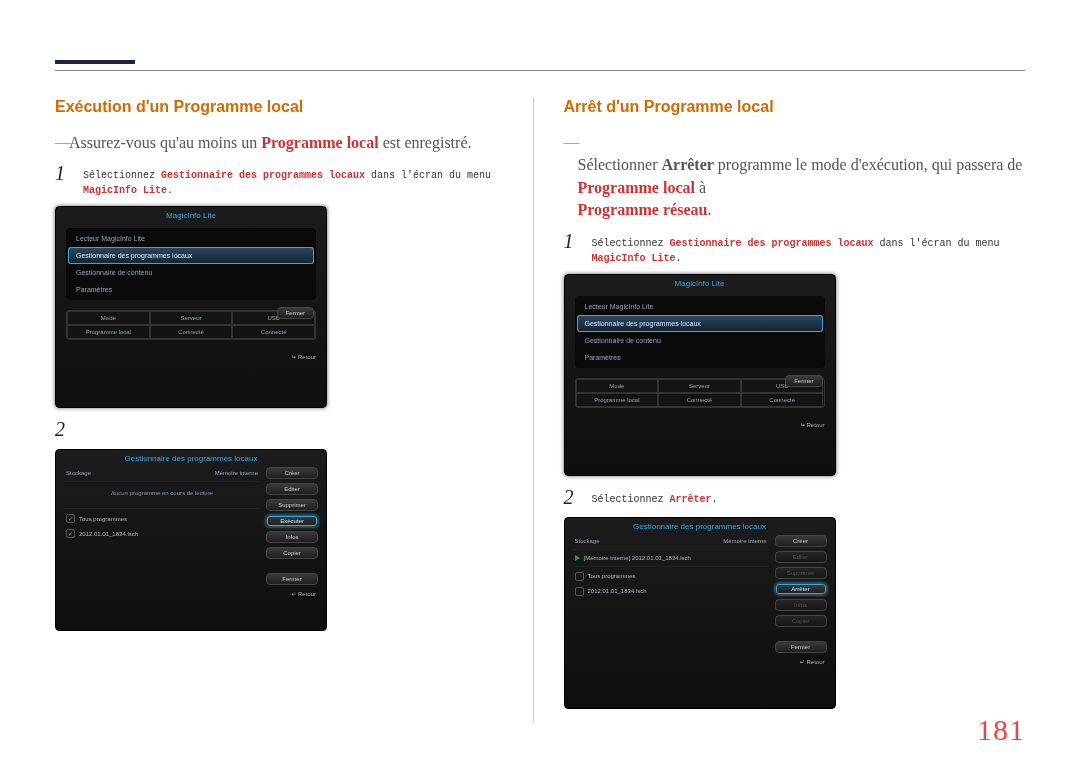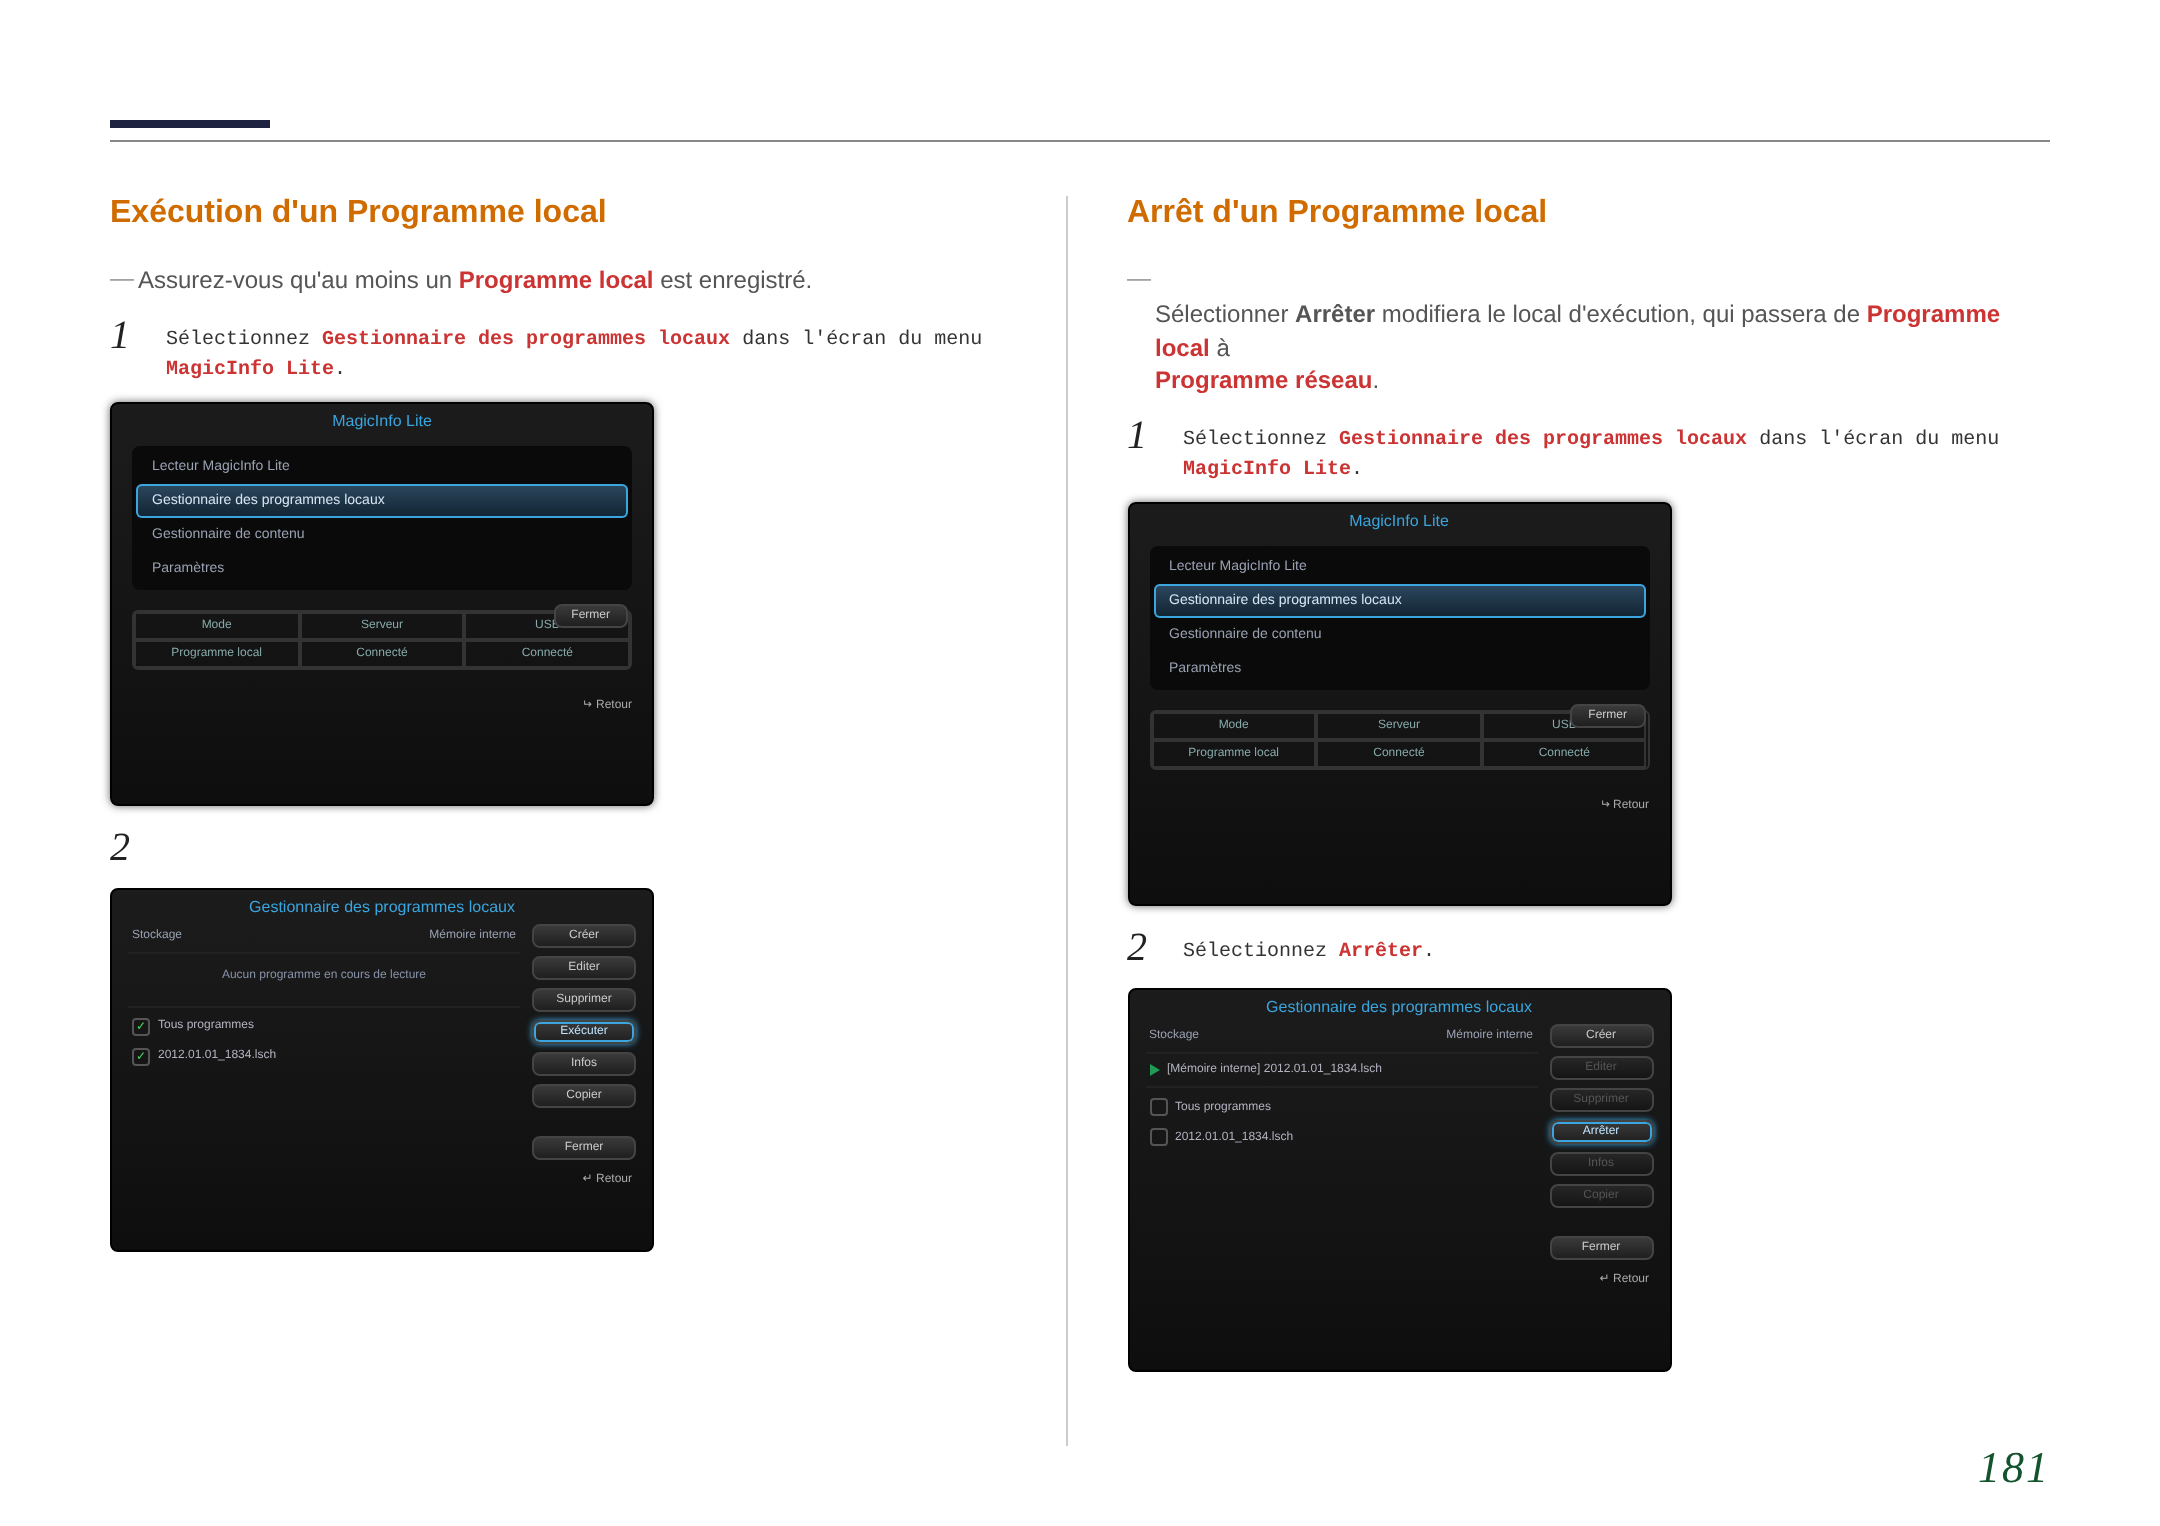--- a/index.html
+++ b/index.html
@@ -49,26 +49,27 @@
     border-left: 1px solid #ccc;
     padding-left: 30px;
   }
   h2.section {
     margin: 0 0 10px 0;
     font-size: 16px;
     font-weight: bold;
     color: #d06b00;
   }
   .dash-note {
-    font-size: 12px;
+    font-size: 16px;
     color: #555;
     margin: 16px 0 8px 0;
     padding-left: 14px;
     position: relative;
     line-height: 1.4;
+    font-family: Liberation Serif, serif;
   }
   .dash-note::before {
     content: "―";
     position: absolute;
     left: 0;
     top: -1px;
     color: #999;
   }
   .bold-red { color: #c33; font-weight: bold; }
   .bold { font-weight: bold; }
@@ -256,25 +257,24 @@
     text-align: right;
     font-size: 6px;
     color: #aaa;
     padding: 3px 10px 6px;
   }
 
   .page-num {
     position: absolute;
     right: 55px;
     bottom: 16px;
-    font-size: 22px;
-    color: #14532d;
+    font-size: 30px;
+    color: #ef4444;
     font-family: "Times New Roman", serif;
     letter-spacing: 1px;
-    font-style: italic;
   }
 </style>
 </head>
 <body>
 
 <div class="page">
   <div class="top-bar"></div>
   <div class="sep-line"></div>
 
   <div class="columns">
@@ -350,21 +350,21 @@
         </div>
         <div class="footer"><span class="ret-icon">↵</span> <span>Retour</span></div>
       </div>
     </div>
 
     <div class="col">
       <h2 class="section">Arrêt d'un Programme local</h2>
 
       <p class="dash-note">
         <br>
-        <span>Sélectionner </span><span class="bold">Arrêter</span><span> modifiera le local d'exécution, qui passera de </span><span class="bold-red">Programme local</span><span> à </span><br>
+        <span>Sélectionner </span><span class="bold">Arrêter</span><span> programme le mode d'exécution, qui passera de </span><span class="bold-red">Programme local</span><span> à </span><br>
         <span class="bold-red">Programme réseau</span><span>.</span>
       </p>
 
       <div class="numstep">
         <div class="num">1</div>
         <div class="text">
           <span>Sélectionnez </span><span class="bold-red">Gestionnaire des programmes locaux</span><span> dans l'écran du menu </span><span class="bold-red">MagicInfo Lite</span><span>.</span>
         </div>
       </div>
 

